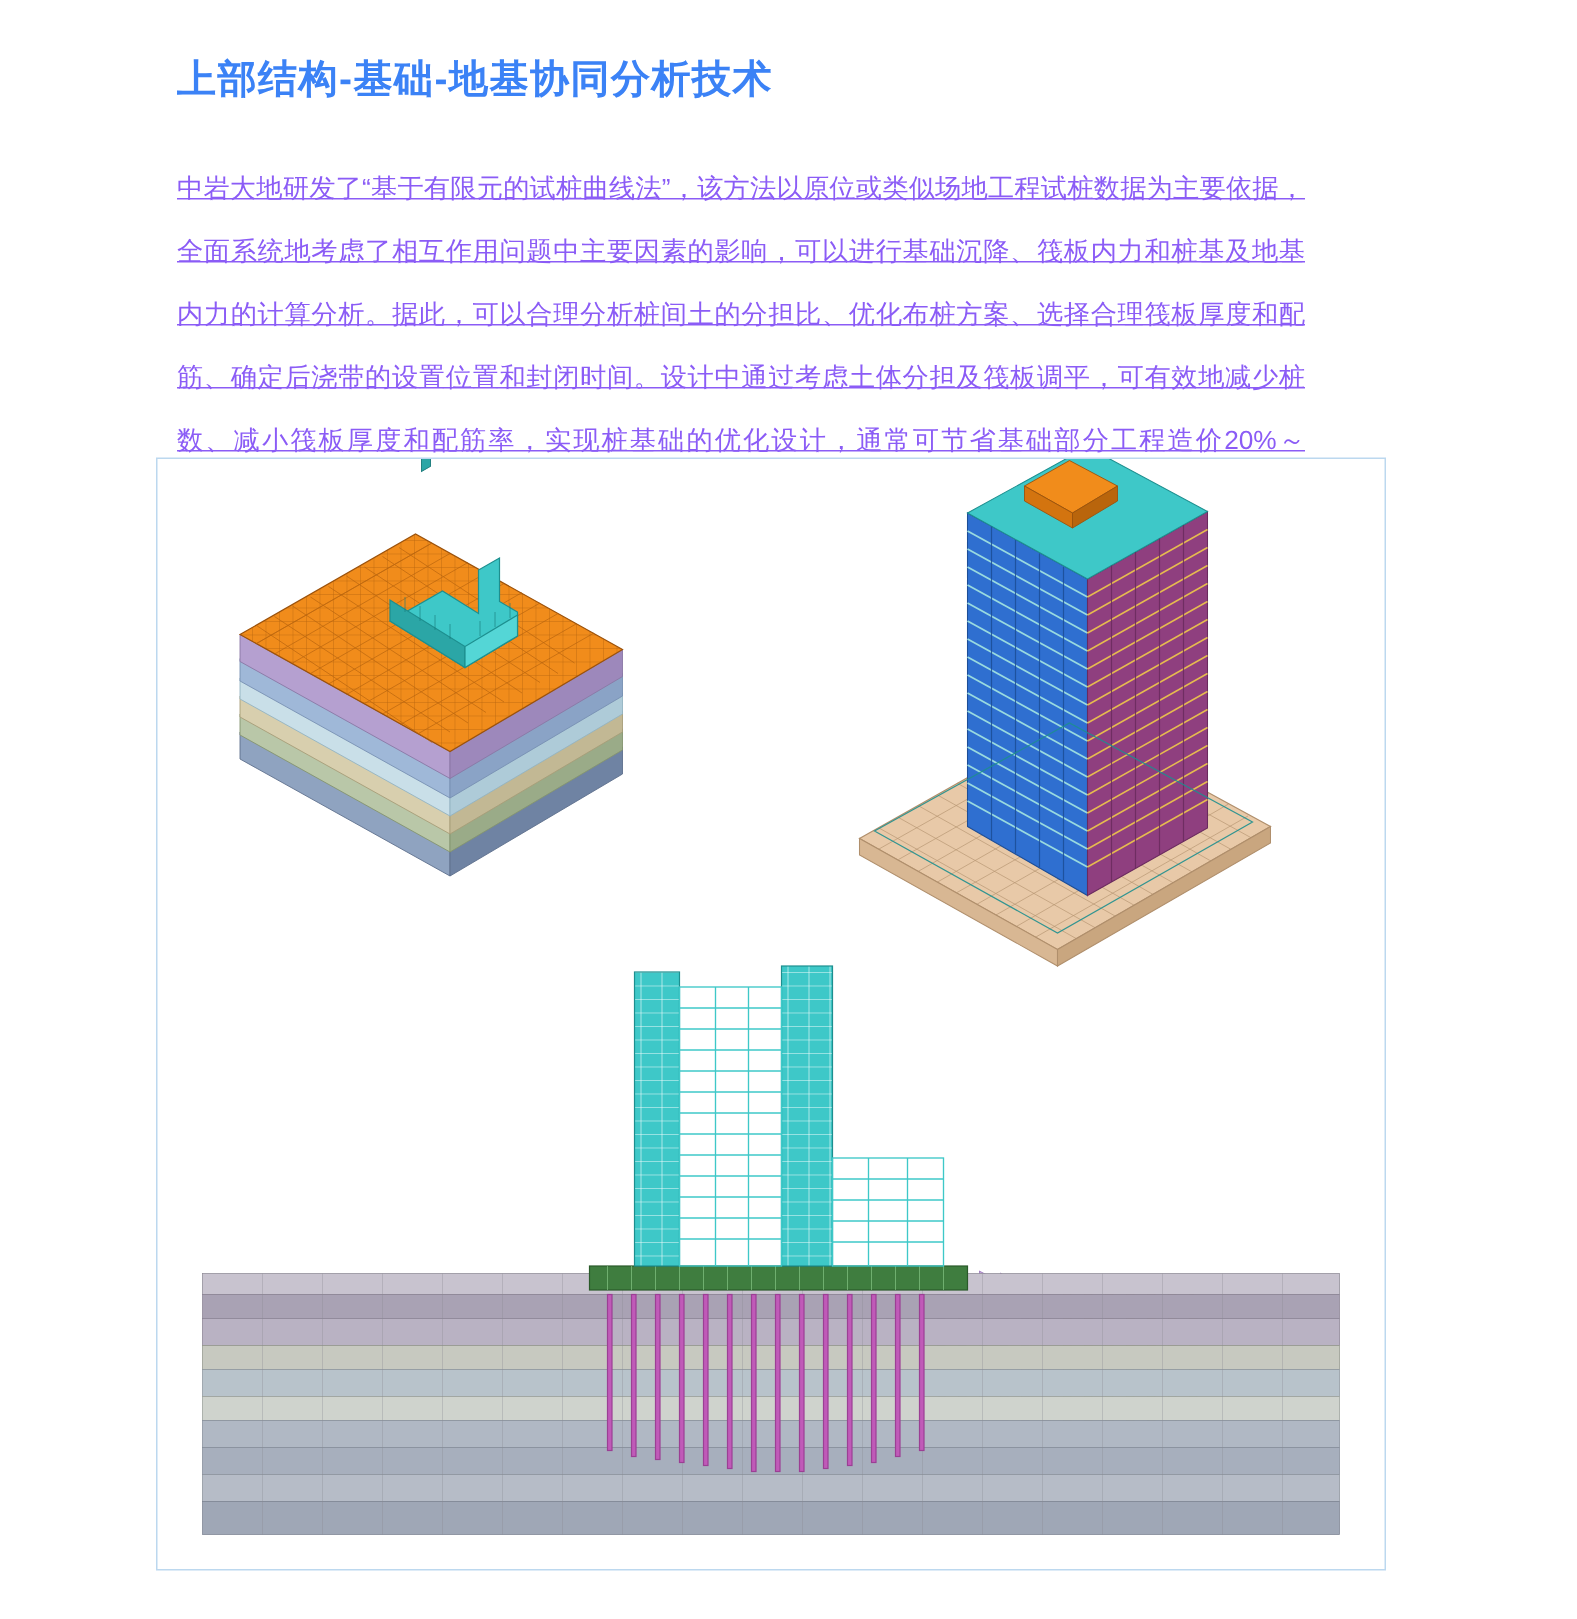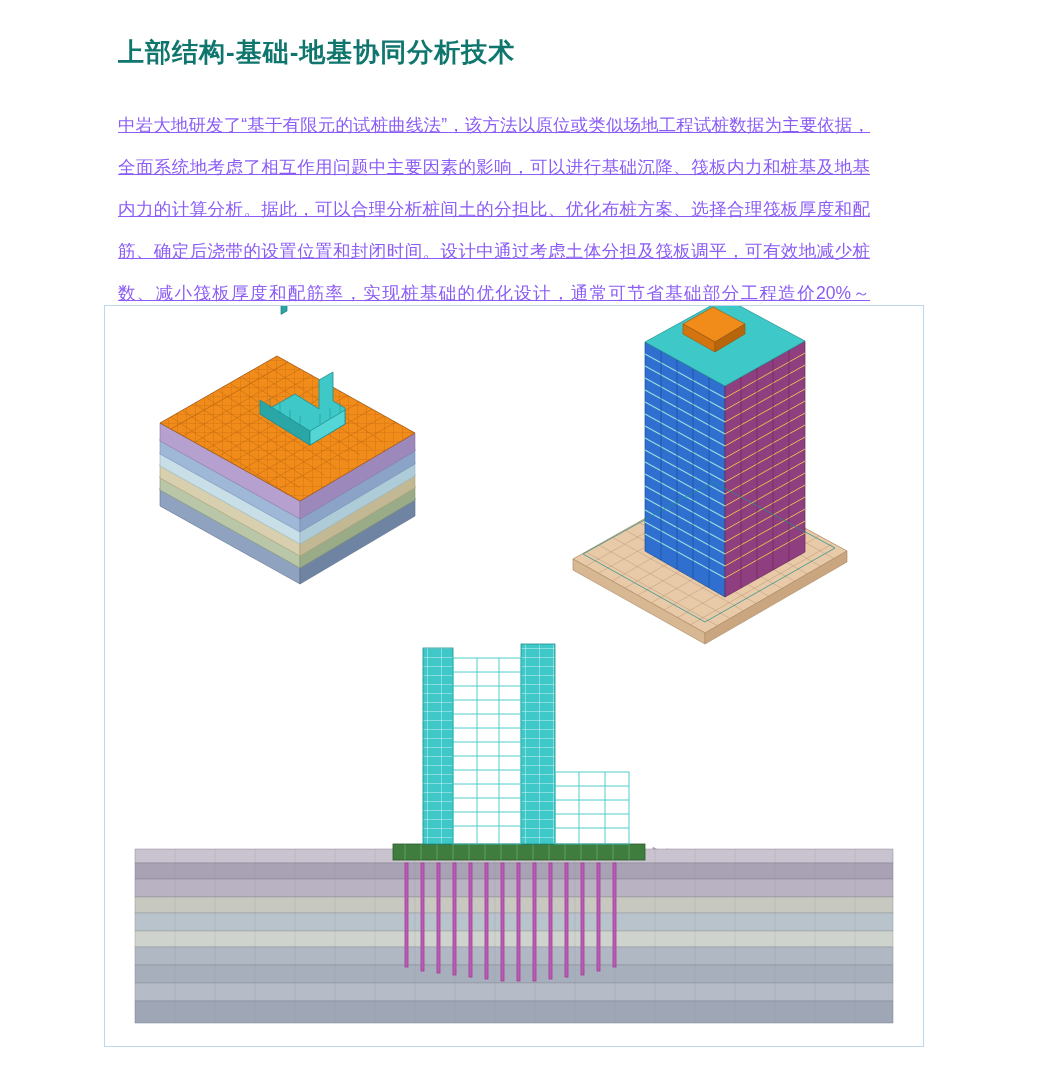--- a/index.html
+++ b/index.html
@@ -19,21 +19,21 @@
     position: absolute;
     inset: 0;
   }
   .title {
     position: absolute;
     left: 118px;
     top: 18px;
     font-size: 26px;
     font-weight: bold;
     letter-spacing: 1px;
-    color: #0f766e;
+    color: #3b82f6;
     white-space: nowrap;
   }
   .body-text {
     position: absolute;
     left: 118px;
     top: 86px;
     width: 752px;
     font-size: 17.5px;
     line-height: 42px;
     color: #8b5cf6;

